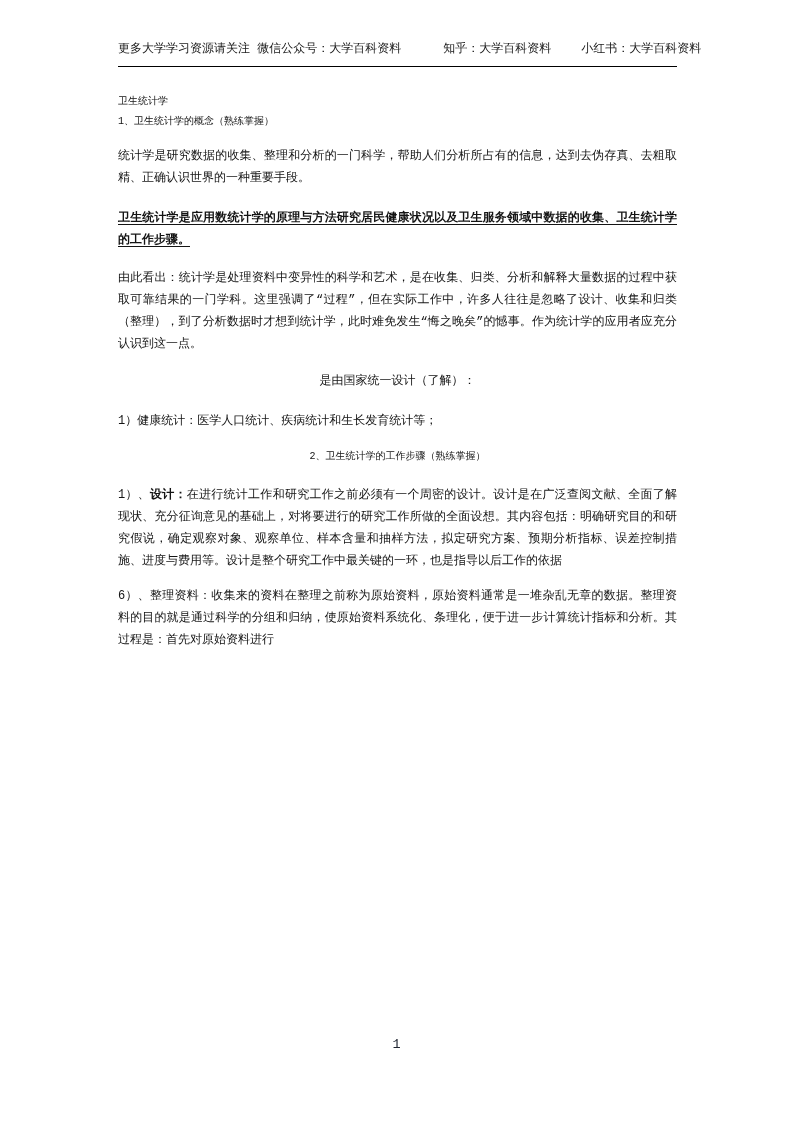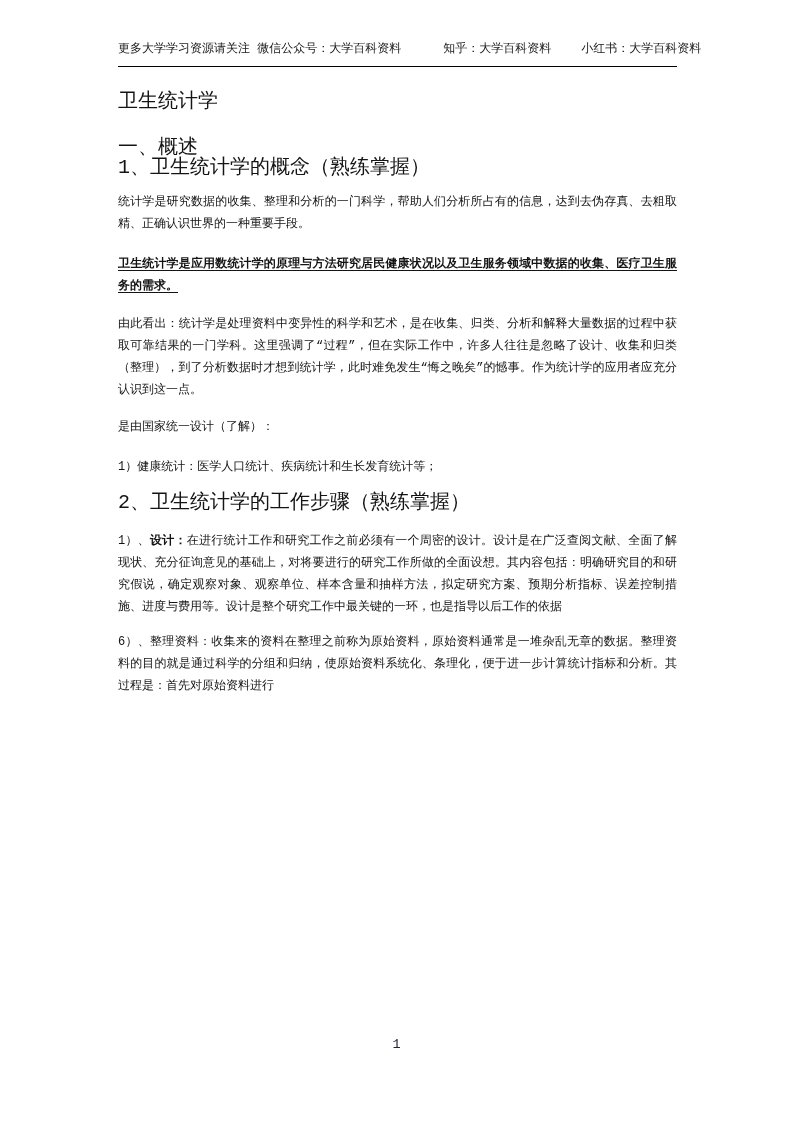--- a/index.html
+++ b/index.html
@@ -32,36 +32,36 @@
   .header .seg1 { margin-right: 0; }
   .header .seg2 { margin-left: 42px; }
   .header .seg3 { margin-left: 30px; }
   .content {
     position: absolute;
     top: 67px;
     left: 118px;
     width: 559px;
   }
   .small {
-    font-size: 20px;
+    font-size: 10px;
     line-height: 20px;
     margin: 0;
   }
   .body-para {
     font-size: 12px;
     line-height: 22px;
     margin: 0;
     text-align: justify;
   }
   .m-title   { margin-top: 25px; }
   .m-section { margin-top: 26px; }
   .m-13 { margin-top: 13px; }
   .m-18 { margin-top: 18px; }
   .m-16 { margin-top: 16px; }
-  .m-15 { margin-top: 15px; }
+  .m-15 { margin-top: 15px; text-align: center; }
   .m-20 { margin-top: 20px; }
   .m-17 { margin-top: 17px; }
   .m-11 { margin-top: 11px; }
   .bold { font-weight: bold; }
   .definition {
     font-weight: bold;
     text-decoration: underline;
     text-underline-offset: 3px;
     text-decoration-thickness: 1px;
   }
@@ -82,26 +82,25 @@
 <div class="page">
 
   <div class="header">
     <span class="seg1">更多大学学习资源请关注 微信公众号：大学百科资料</span><span class="seg2">知乎：大学百科资料</span><span class="seg3">小红书：大学百科资料</span>
   </div>
 
   <div class="content">
 
     <p class="small m-title">卫生统计学</p>
 
-    <p class="small m-section">一、概述</p>
     <p class="small">1、卫生统计学的概念（熟练掌握）</p>
 
     <p class="body-para m-13">统计学是研究数据的收集、整理和分析的一门科学，帮助人们分析所占有的信息，达到去伪存真、去粗取精、正确认识世界的一种重要手段。</p>
 
-    <p class="body-para definition m-18">卫生统计学是应用数统计学的原理与方法研究居民健康状况以及卫生服务领域中数据的收集、医疗卫生服务的需求。</p>
+    <p class="body-para definition m-18">卫生统计学是应用数统计学的原理与方法研究居民健康状况以及卫生服务领域中数据的收集、卫生统计学的工作步骤。</p>
 
     <p class="body-para m-16">由此看出：统计学是处理资料中变异性的科学和艺术，是在收集、归类、分析和解释大量数据的过程中获取可靠结果的一门学科。这里强调了“过程”，但在实际工作中，许多人往往是忽略了设计、收集和归类（整理），到了分析数据时才想到统计学，此时难免发生“悔之晚矣”的憾事。作为统计学的应用者应充分认识到这一点。</p>
 
     <p class="body-para m-15">是由国家统一设计（了解）：</p>
 
     <p class="body-para m-18">1）健康统计：医学人口统计、疾病统计和生长发育统计等；</p>
 
 
     <p class="small m-15">2、卫生统计学的工作步骤（熟练掌握）</p>
 

